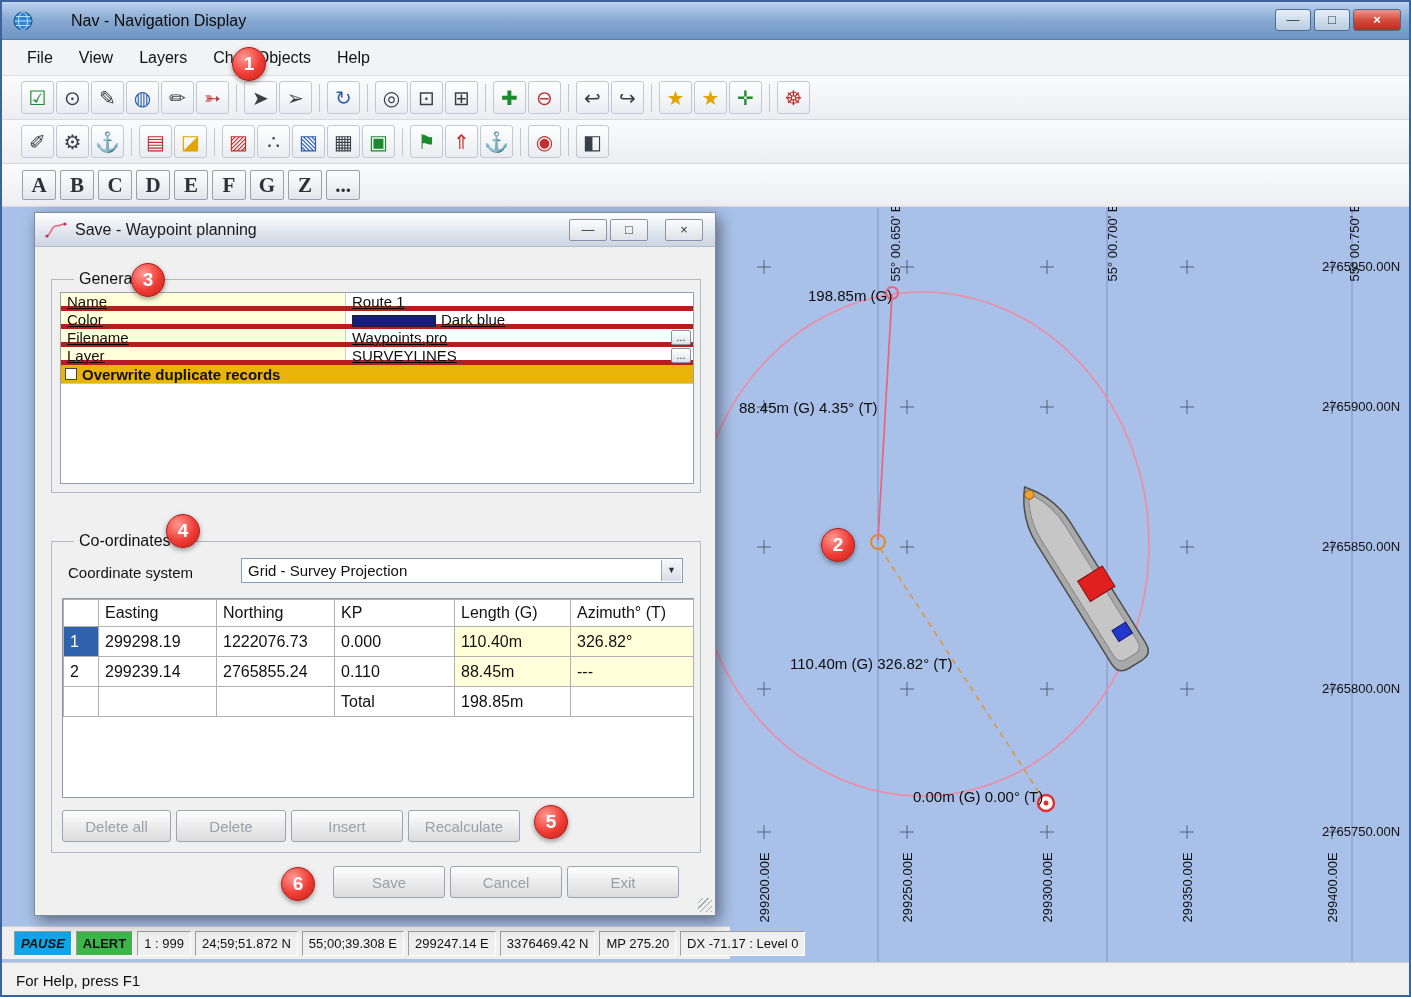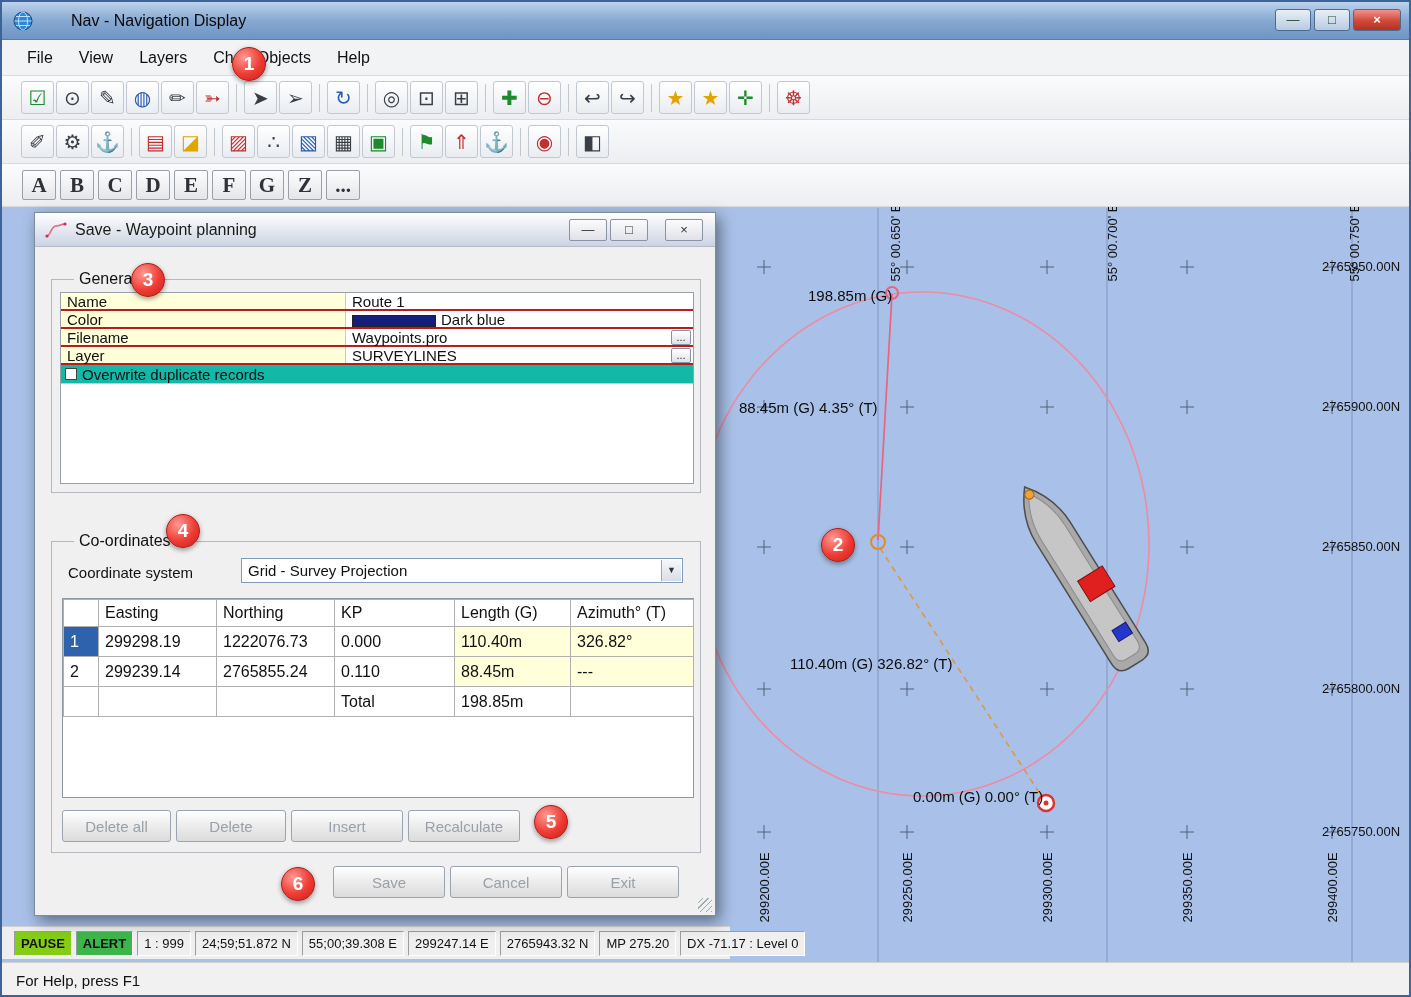--- a/index.html
+++ b/index.html
@@ -54,27 +54,27 @@
   .dlgbtn { width:38px; height:22px; border:1px solid #8a93a2; border-radius:2px;
     background:linear-gradient(#fcfcfc,#dfe2e8); font-size:13px; color:#333; text-align:center; line-height:20px; }
   .dlgbtn.close { margin-left:14px; }
 
   .legend { position:absolute; top:-10px; left:22px; background:#f0f0f0; padding:0 5px; font-size:16px; color:#111; }
   .grp { position:absolute; border:1px solid #b2b8be; }
   .grp-general { left:16px; top:66px; width:650px; height:214px; }
   .grp-coords  { left:16px; top:328px; width:650px; height:312px; }
 
   .panel-general { position:absolute; left:8px; top:12px; width:634px; height:192px; background:#fff; border:1px solid #9aa0a8; }
-  .grow { display:flex; height:18px; border-bottom:2px solid #b91c1c; }
+  .grow { display:flex; height:18px; border-bottom:5px solid #b91c1c;text-decoration:underline; }
   .glabel { width:285px; background:#ffffd9; border-right:1px solid #c9c9c9; padding-left:6px; font-size:15px; line-height:17px; color:#111; }
   .gvalue { flex:1; background:#fff; padding-left:6px; font-size:15px; line-height:17px; color:#111; position:relative; }
   .swatch { display:inline-block; width:84px; height:12px; vertical-align:middle; margin-right:5px; border:1px solid #222; }
   .browse { position:absolute; right:2px; top:1px; width:20px; height:15px; border:1px solid #8a93a2; border-radius:2px;
     background:linear-gradient(#fff,#dfe2e8); font-size:11px; line-height:11px; text-align:center; color:#333; }
-  .grow-cb { display:flex; align-items:center; height:19px; background:#14b8a6; border-bottom:1px solid #c9c9c9; padding-left:4px; font-size:15px; color:#111; }
+  .grow-cb { display:flex; align-items:center; height:19px; background:#eab308; border-bottom:1px solid #c9c9c9; padding-left:4px; font-size:15px; color:#111;font-weight:bold; }
   .cb { width:12px; height:12px; border:1px solid #444; background:#fff; margin-right:5px; }
 
   .cs-label { position:absolute; left:16px; top:22px; font-size:15px; color:#111; }
   .dropdown { position:absolute; left:189px; top:16px; width:442px; height:25px; background:#fff;
     border:1px solid #7f9db9; font-size:15px; line-height:23px; padding-left:6px; color:#111; }
   .dd-arrow { position:absolute; right:1px; top:1px; bottom:1px; width:20px;
     background:linear-gradient(#f6f7f9,#d8dde6); border-left:1px solid #9aa8bc;
     display:flex; align-items:center; justify-content:center; font-size:9px; color:#333; }
 
   .panel-table { position:absolute; left:10px; top:56px; width:632px; height:200px; background:#fff; border:1px solid #8f979f; }
@@ -355,27 +355,27 @@
       <button class="dbtn" style="left:356px; top:268px; width:112px;">Recalculate</button>
     </div>
 
     <button class="dbtn" style="left:298px; top:653px; width:112px;">Save</button>
     <button class="dbtn" style="left:415px; top:653px; width:112px;">Cancel</button>
     <button class="dbtn" style="left:532px; top:653px; width:112px;">Exit</button>
     <div class="grip"></div>
   </div>
 
   <div class="statusstrip">
-    <div class="scell alarm" style="background: #84cc16;">PAUSE</div>
+    <div class="scell alarm" style="background: #0ea5e9; font-style: italic;">PAUSE</div>
     <div class="scell alarm" style="background: rgb(60, 182, 74);">ALERT</div>
     <div class="scell">1 : 999</div>
     <div class="scell">24;59;51.872 N</div>
     <div class="scell">55;00;39.308 E</div>
     <div class="scell">299247.14 E</div>
-    <div class="scell">2765943.32 N</div>
+    <div class="scell">3376469.42 N</div>
     <div class="scell">MP 275.20</div>
     <div class="scell">DX -71.17 : Level 0</div>
   </div>
 
   <div class="helpbar">
     <span class="helptext">For Help, press F1</span>
   </div>
 
   <div class="callout" style="left:230px; top:45px;">1</div>
   <div class="callout" style="left:819px; top:526px;">2</div>

